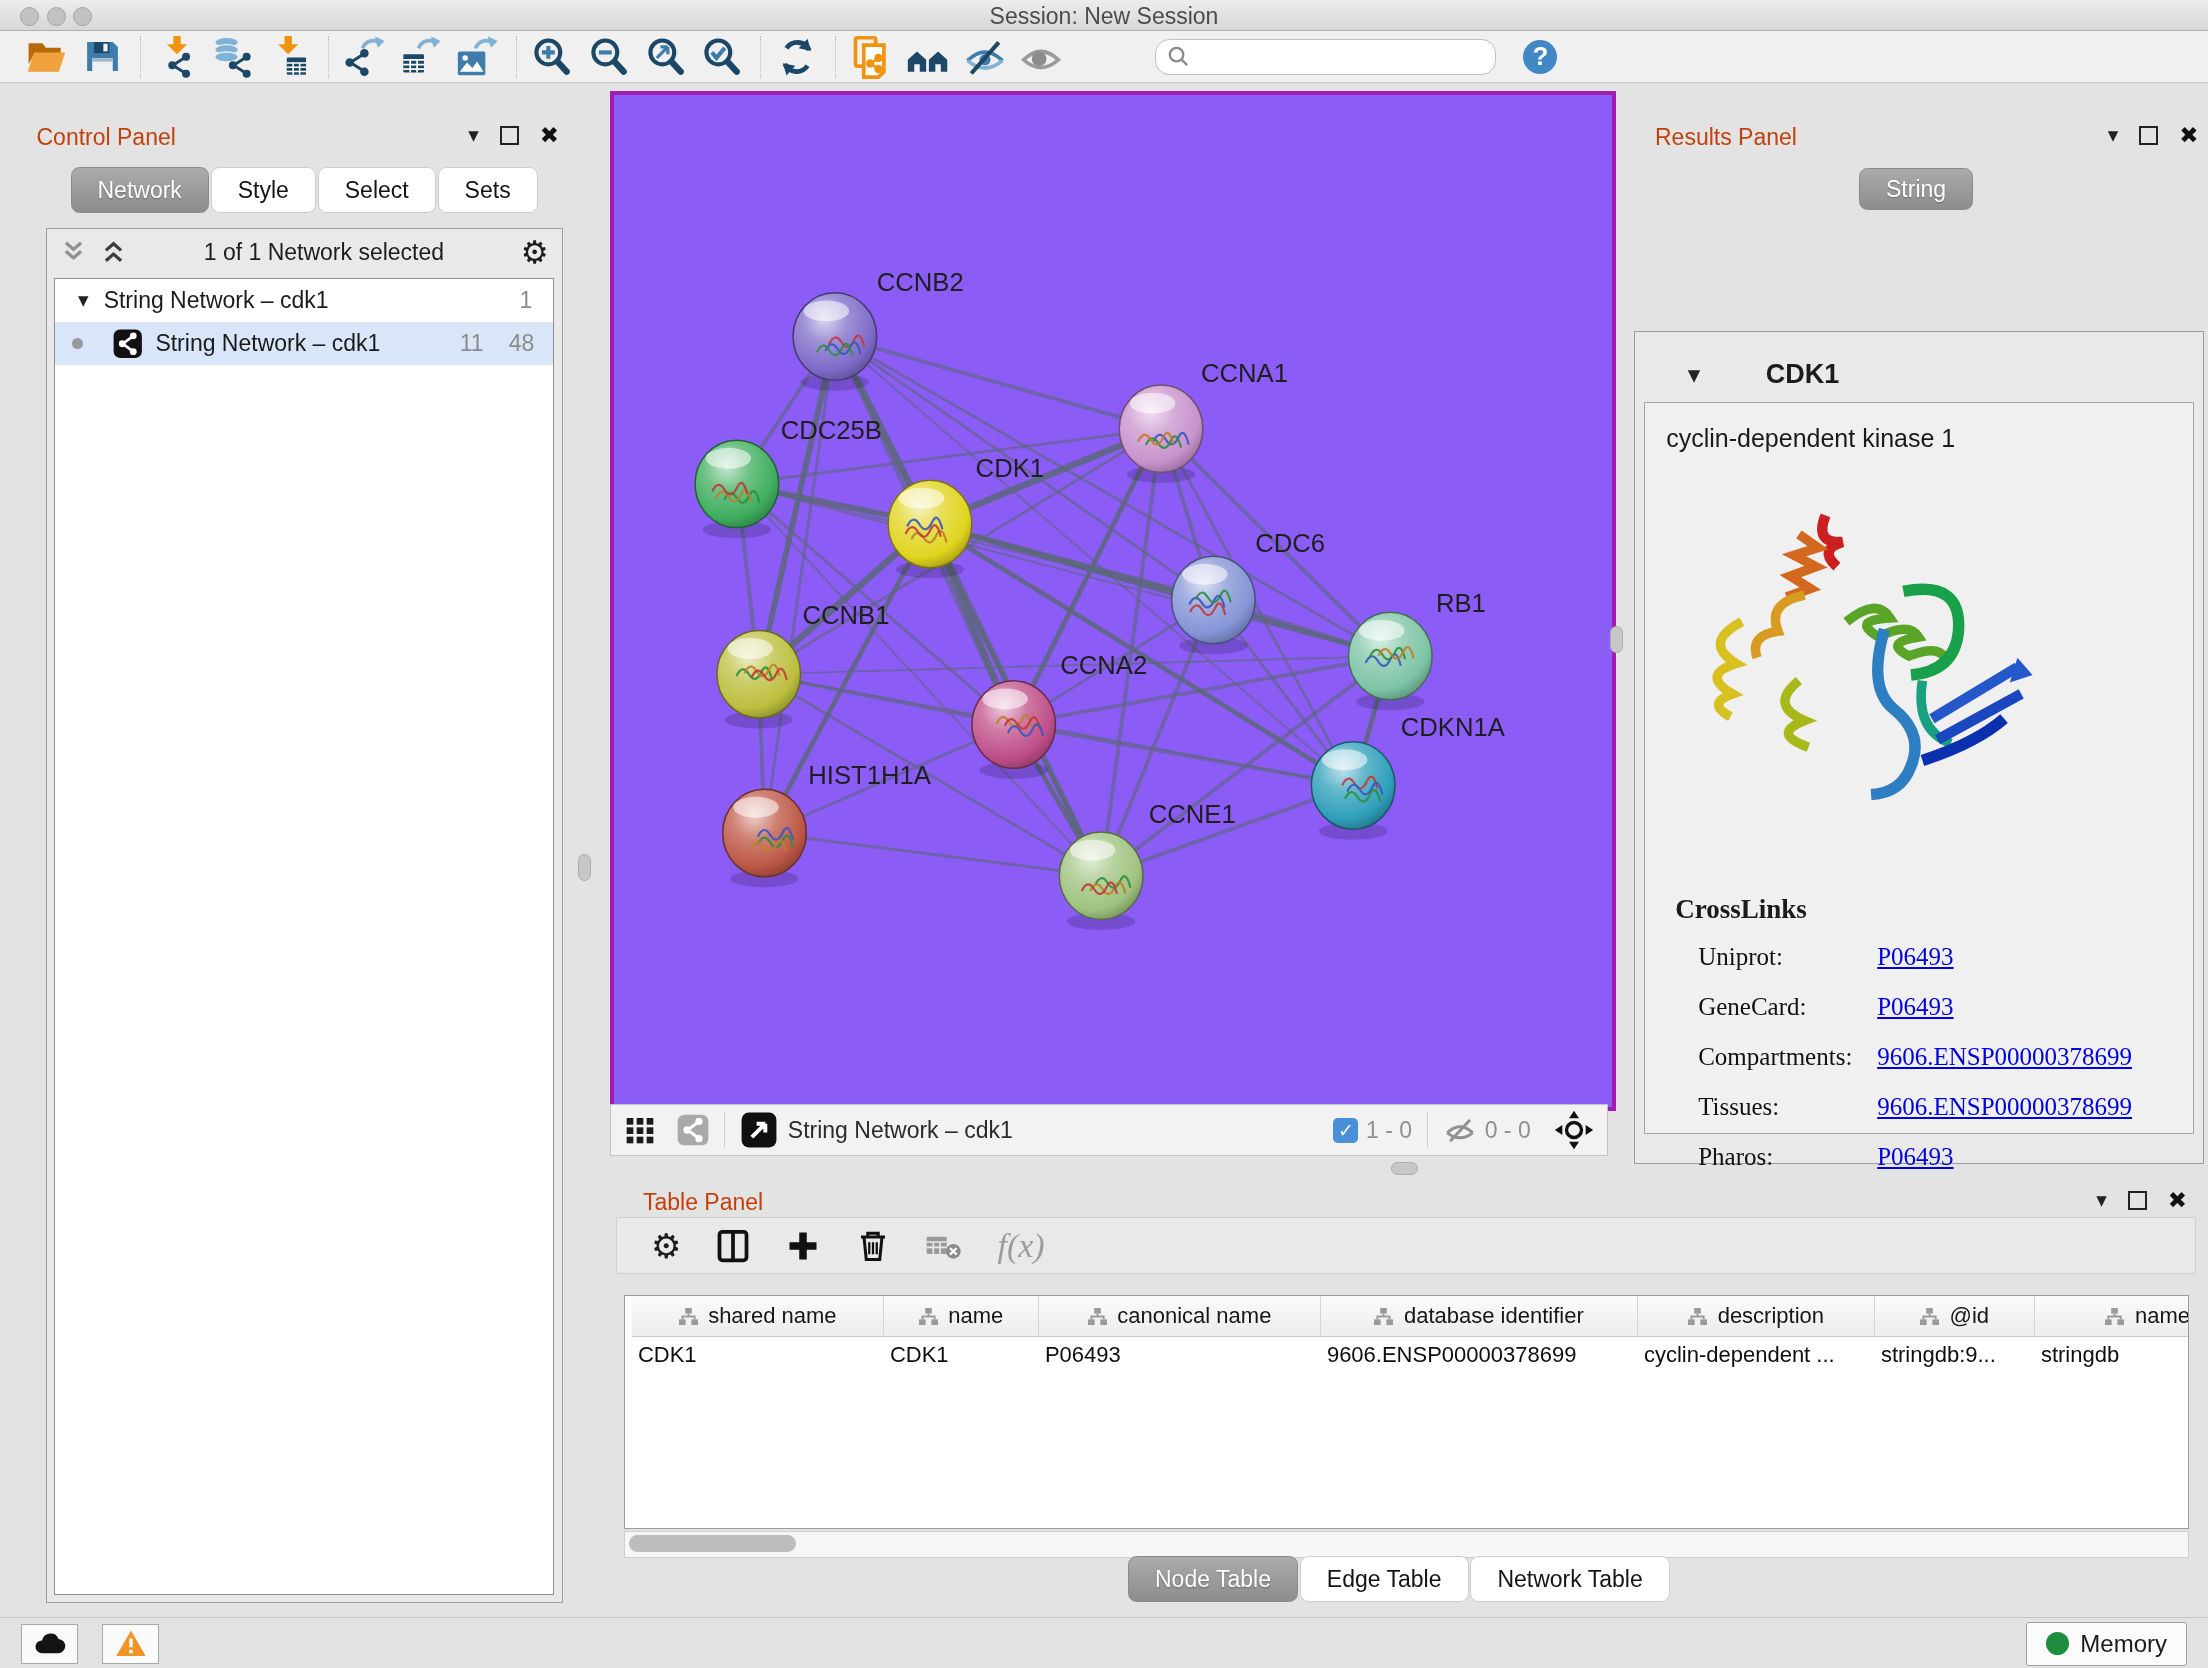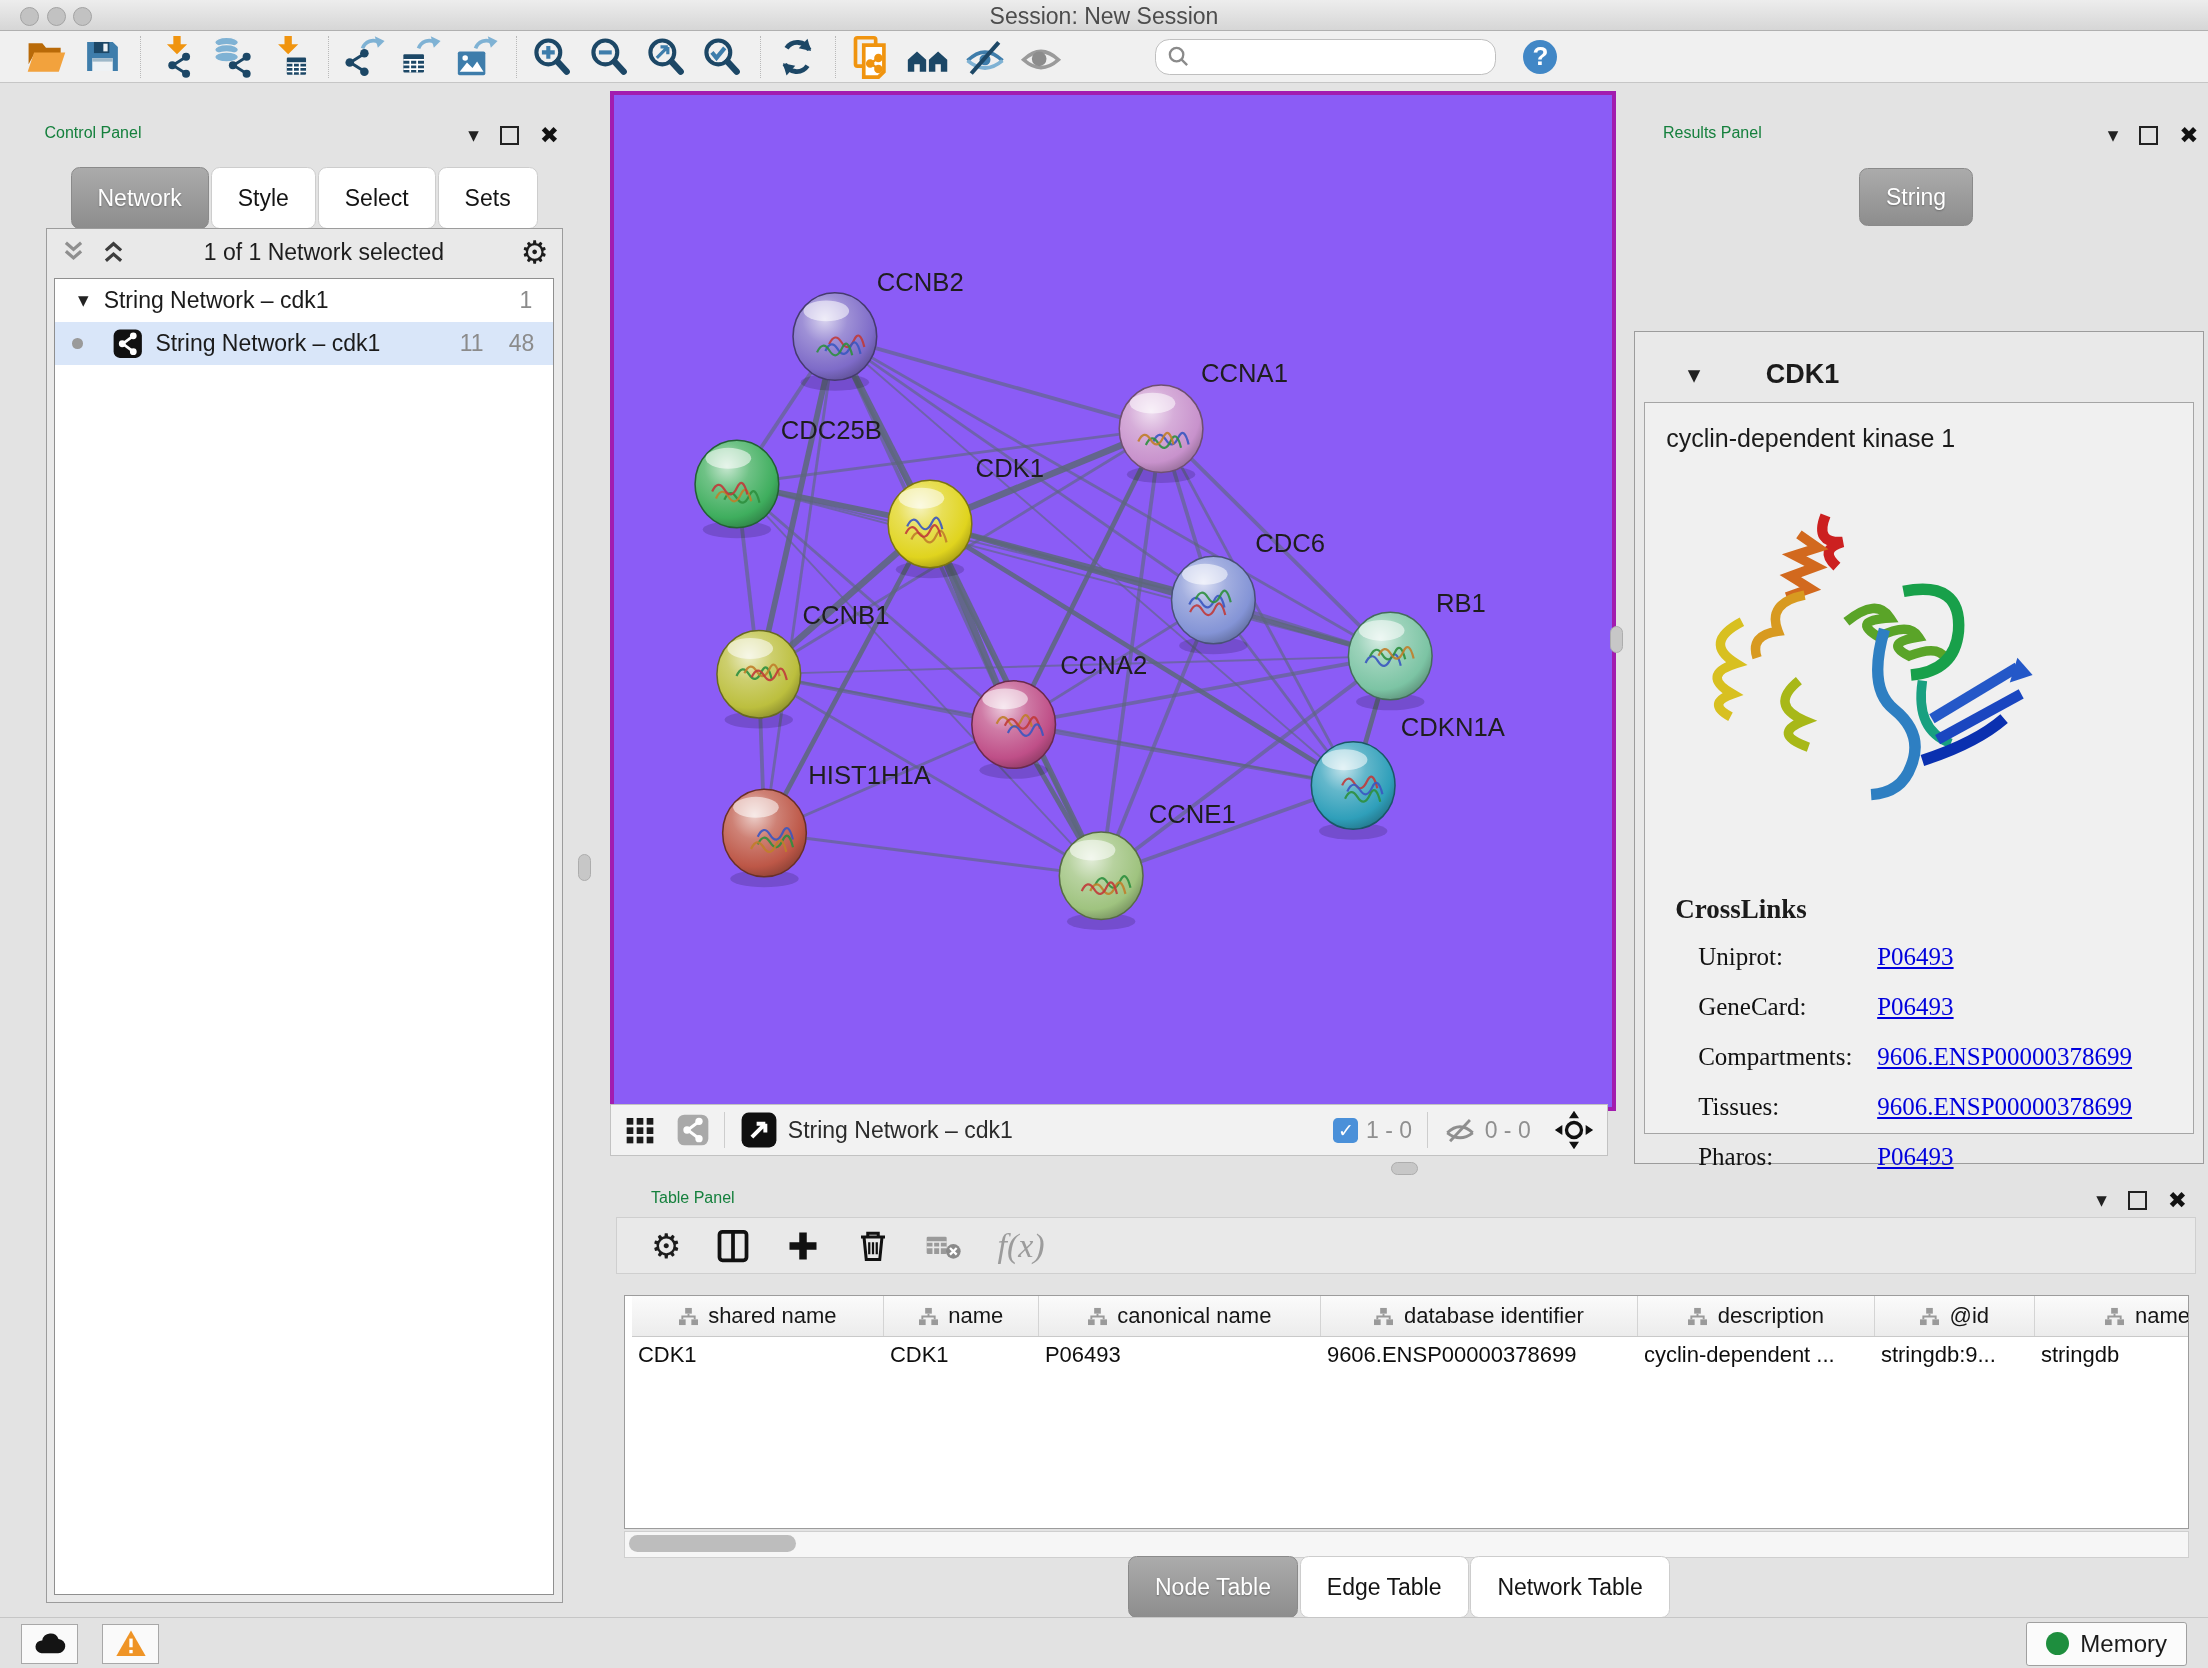--- a/index.html
+++ b/index.html
@@ -18,27 +18,27 @@
   .tbtn{width:49px;height:46px;display:flex;align-items:center;justify-content:center;flex:none;margin-right:7.6px;}
   .tsep{width:0;height:42px;border-left:1.9px dotted #b9b9b9;margin:0 11.4px 0 5.7px;flex:none;}
   .searchbox{display:flex;align-items:center;height:34px;width:320px;background:#fff;
              border:1px solid #bfbfbf;border-radius:14.3px;margin-left:82px;padding:0 9.5px;flex:none;}
   .searchbox input{border:none;outline:none;flex:1;font-size:21px;font-family:"Liberation Sans",sans-serif;background:transparent;}
   .help-btn{width:34px;height:34px;border-radius:50%;background:#4187c6;color:#fff;font-weight:bold;
             font-size:26px;display:flex;align-items:center;justify-content:center;margin-left:27px;flex:none;}
   
   .panel{position:absolute;}
   .panel-head{position:relative;height:42px;}
-  .panel-title{position:absolute;left:35px;top:7.6px;font-size:16px;color:#15803d;}
+  .panel-title{position:absolute;left:27px;top:7.6px;font-size:23px;color:#c2410c;}
   .ph-ctrls{position:absolute;right:9.5px;top:7.6px;display:flex;align-items:center;gap:21px;}
   .caret{font-family:"DejaVu Sans",sans-serif;font-size:21px;color:#222;line-height:1;}
   .sqbtn{width:15px;height:15px;border:2.4px solid #222;display:inline-block;}
   .xbtn{font-family:"DejaVu Sans",sans-serif;font-size:23px;font-weight:bold;color:#111;line-height:1;}
   .tab{display:inline-flex;align-items:center;justify-content:center;height:44px;background:#fff;
-       border:1px solid #cdcdcd;color:#141414;font-size:23px;padding:8px 26px;border-radius:8.6px;margin-right:1.9px;}
+       border:1px solid #cdcdcd;color:#141414;font-size:23px;padding:0 26px;border-radius:8.6px;margin-right:1.9px;}
   .tab.active{background:linear-gradient(#ababab,#8d8d8d);color:#fff;border-color:#8a8a8a;
               text-shadow:0 1px 1.9px rgba(0,0,0,.3);}
   .ctrl-box{position:absolute;left:36px;top:112px;right:5.7px;bottom:5.7px;border:1.4px solid #9c9c9c;background:#e9e9e9;}
   .ctrl-toolbar{display:flex;align-items:center;height:46px;padding:0 13.3px;}
   .ctrl-status{flex:1;text-align:center;font-size:23px;color:#1d1d1d;}
   .net-list{position:absolute;left:7.6px;right:7.6px;top:49px;bottom:7.6px;background:#fff;border:1.4px solid #8f8f8f;overflow:hidden;}
   .nl-row{display:flex;align-items:center;height:43px;font-size:23px;}
   .nl-row.selected{background:#d9e6f9;}
   .nl-count{color:#8b8b8b;}
   .gear{font-family:"DejaVu Sans",sans-serif;font-size:31px;color:#1c1c1c;line-height:1;}

